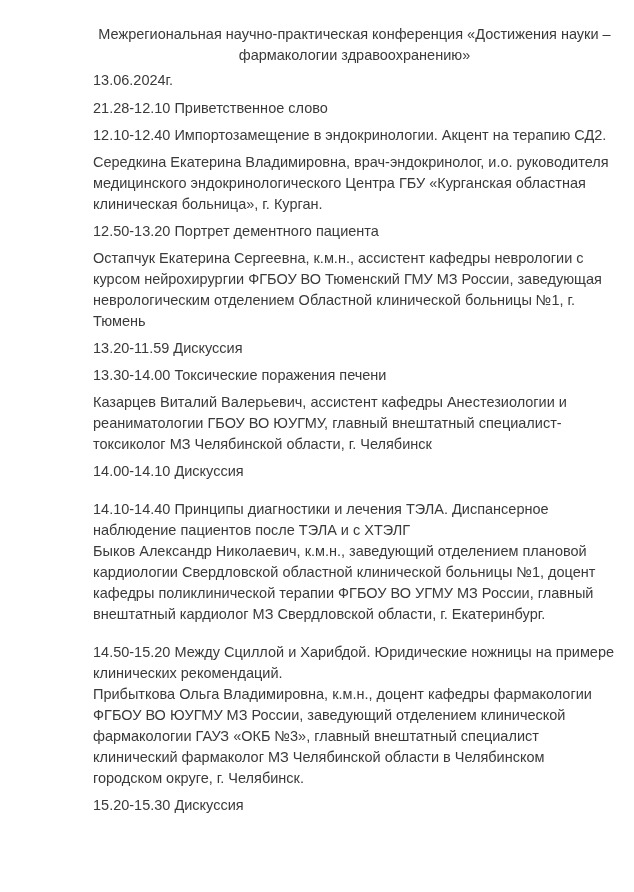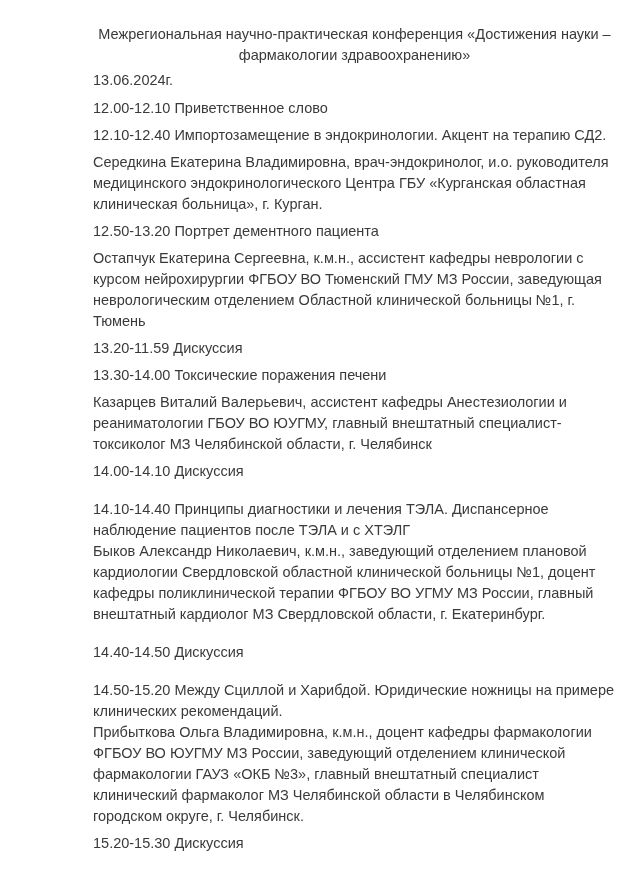--- a/index.html
+++ b/index.html
@@ -49,29 +49,28 @@
 
 <div class="page">
 
   <div class="title-group">
     <p class="title">Межрегиональная научно-практическая конференция «Достижения науки –</p>
     <p class="title">фармакологии здравоохранению»</p>
   </div>
 
   <p class="date">13.06.2024г.</p>
 
-  <p class="block">12.00-12.10 Приветственное слово</p>
+  <p class="block">21.28-12.10 Приветственное слово</p>
   <p class="block">12.10-12.40 Импортозамещение в эндокринологии. Акцент на терапию СД2.</p>
   <p class="block">Середкина Екатерина Владимировна, врач-эндокринолог, и.о. руководителя медицинского эндокринологического Центра ГБУ «Курганская областная клиническая больница», г. Курган.</p>
   <p class="block">12.50-13.20 Портрет дементного пациента</p>
   <p class="block">Остапчук Екатерина Сергеевна, к.м.н., ассистент кафедры неврологии с курсом нейрохирургии ФГБОУ ВО Тюменский ГМУ МЗ России, заведующая неврологическим отделением Областной клинической больницы №1, г. Тюмень</p>
   <p class="block">13.20-11.59 Дискуссия</p>
   <p class="block">13.30-14.00 Токсические поражения печени</p>
   <p class="block">Казарцев Виталий Валерьевич, ассистент кафедры Анестезиологии и реаниматологии ГБОУ ВО ЮУГМУ, главный внештатный специалист-токсиколог МЗ Челябинской области, г. Челябинск</p>
   <p class="block">14.00-14.10 Дискуссия</p>
   <p class="block gap-before lead">14.10-14.40 Принципы диагностики и лечения ТЭЛА.  Диспансерное наблюдение пациентов после ТЭЛА и с ХТЭЛГ</p>
   <p class="block tight">Быков Александр Николаевич, к.м.н., заведующий отделением плановой кардиологии Свердловской областной клинической больницы №1, доцент кафедры поликлинической терапии ФГБОУ ВО УГМУ МЗ России, главный внештатный кардиолог МЗ Свердловской области, г. Екатеринбург.</p>
-  <p class="block gap-before">14.40-14.50 Дискуссия</p>
   <p class="block gap-before lead">14.50-15.20 Между Сциллой и Харибдой. Юридические ножницы на примере клинических рекомендаций.</p>
   <p class="block tight">Прибыткова Ольга Владимировна, к.м.н., доцент кафедры фармакологии ФГБОУ ВО ЮУГМУ МЗ России, заведующий отделением клинической фармакологии ГАУЗ «ОКБ №3», главный внештатный специалист клинический фармаколог МЗ Челябинской области в Челябинском городском округе, г. Челябинск.</p>
   <p class="block">15.20-15.30 Дискуссия</p>
 
 </div>
 
 </body></html>

